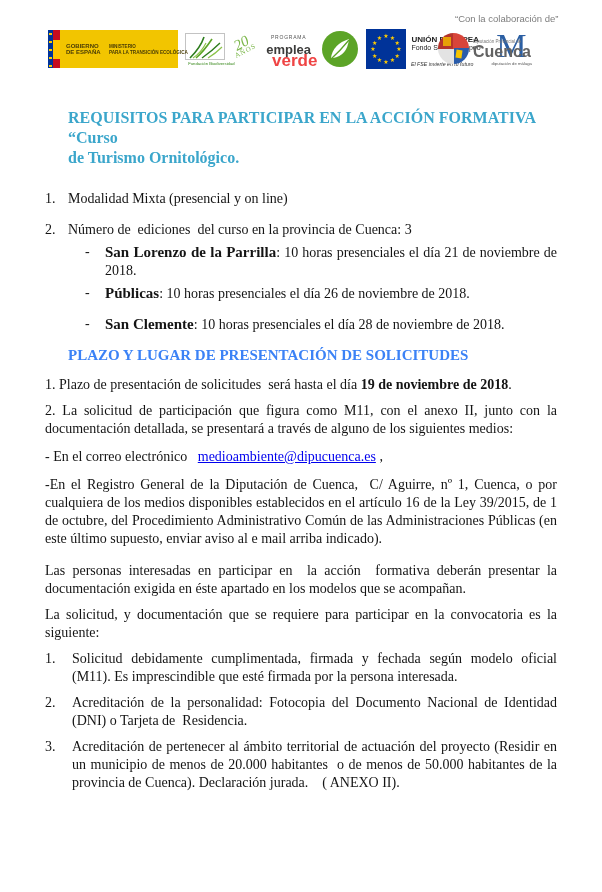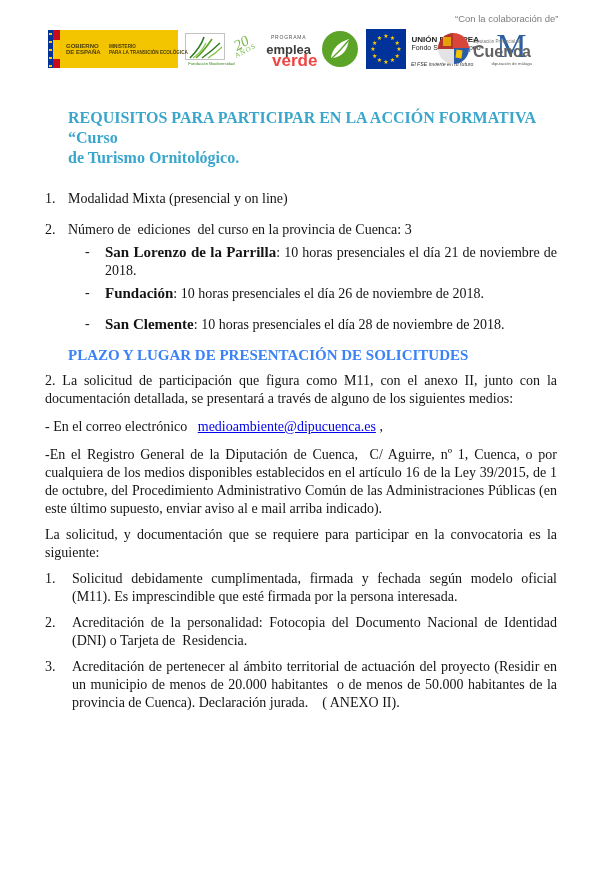--- a/index.html
+++ b/index.html
@@ -229,40 +229,44 @@
       <span class="txt">Número de&nbsp; ediciones&nbsp; del curso en la provincia de Cuenca: 3</span>
     </div>
 
     <div class="bullets">
       <div class="bullet mt-b1">
         <span class="dash">-</span>
         <span class="txt"><span class="place">San Lorenzo de la Parrilla</span><span>: 10 horas presenciales el día 21 de noviembre de 2018.</span></span>
       </div>
       <div class="bullet mt-b2">
         <span class="dash">-</span>
-        <span class="txt"><span class="place">Fundación</span><span>: 10 horas presenciales el día 26 de noviembre de 2018.</span></span>
+        <span class="txt"><span class="place">Públicas</span><span>: 10 horas presenciales el día 26 de noviembre de 2018.</span></span>
       </div>
       <div class="bullet mt-b3">
         <span class="dash">-</span>
         <span class="txt"><span class="place">San Clemente</span><span>: 10 horas presenciales el día 28 de noviembre de 2018.</span></span>
       </div>
     </div>
 
     <div class="h2 mt-h2a">PLAZO Y LUGAR DE PRESENTACIÓN DE SOLICITUDES</div>
 
+    <div class="para mt-p1">
+      <span>1. Plazo de presentación de solicitudes&nbsp; será hasta el día </span><span class="b">19 de noviembre de 2018</span><span>.</span>
+    </div>
 
     <div class="para mt-p2">2. La solicitud de participación que figura como M11, con el anexo II, junto con la documentación detallada, se presentará a través de alguno de los siguientes medios:</div>
 
     <div class="para mt-email">
       <span>- En el correo electrónico &nbsp;&nbsp;</span><a class="email" href="#">medioambiente@dipucuenca.es</a><span>&nbsp;,</span>
     </div>
 
     <div class="para mt-p4">-En el Registro General de la Diputación de Cuenca,&nbsp; C/ Aguirre, nº 1, Cuenca, o por cualquiera de los medios disponibles establecidos en el artículo 16 de la Ley 39/2015, de 1 de octubre, del Procedimiento Administrativo Común de las Administraciones Públicas (en este último supuesto, enviar aviso al e mail arriba indicado).</div>
 
 
+    <div class="para mt-p5">Las personas interesadas en participar en&nbsp; la acción&nbsp; formativa deberán presentar la documentación exigida en éste apartado en los modelos que se acompañan.</div>
     <div class="para mt-p6">La solicitud, y documentación que se requiere para participar en la convocatoria es la siguiente:</div>
 
     <div class="doclist">
       <div class="num-row mt-li">
         <span class="num">1.</span>
         <span class="txt">Solicitud debidamente cumplimentada, firmada y fechada según modelo oficial (M11). Es imprescindible que esté firmada por la persona interesada.</span>
       </div>
       <div class="num-row mt-li">
         <span class="num">2.</span>
         <span class="txt">Acreditación de la personalidad: Fotocopia del Documento Nacional de Identidad (DNI) o Tarjeta de&nbsp; Residencia.</span>

